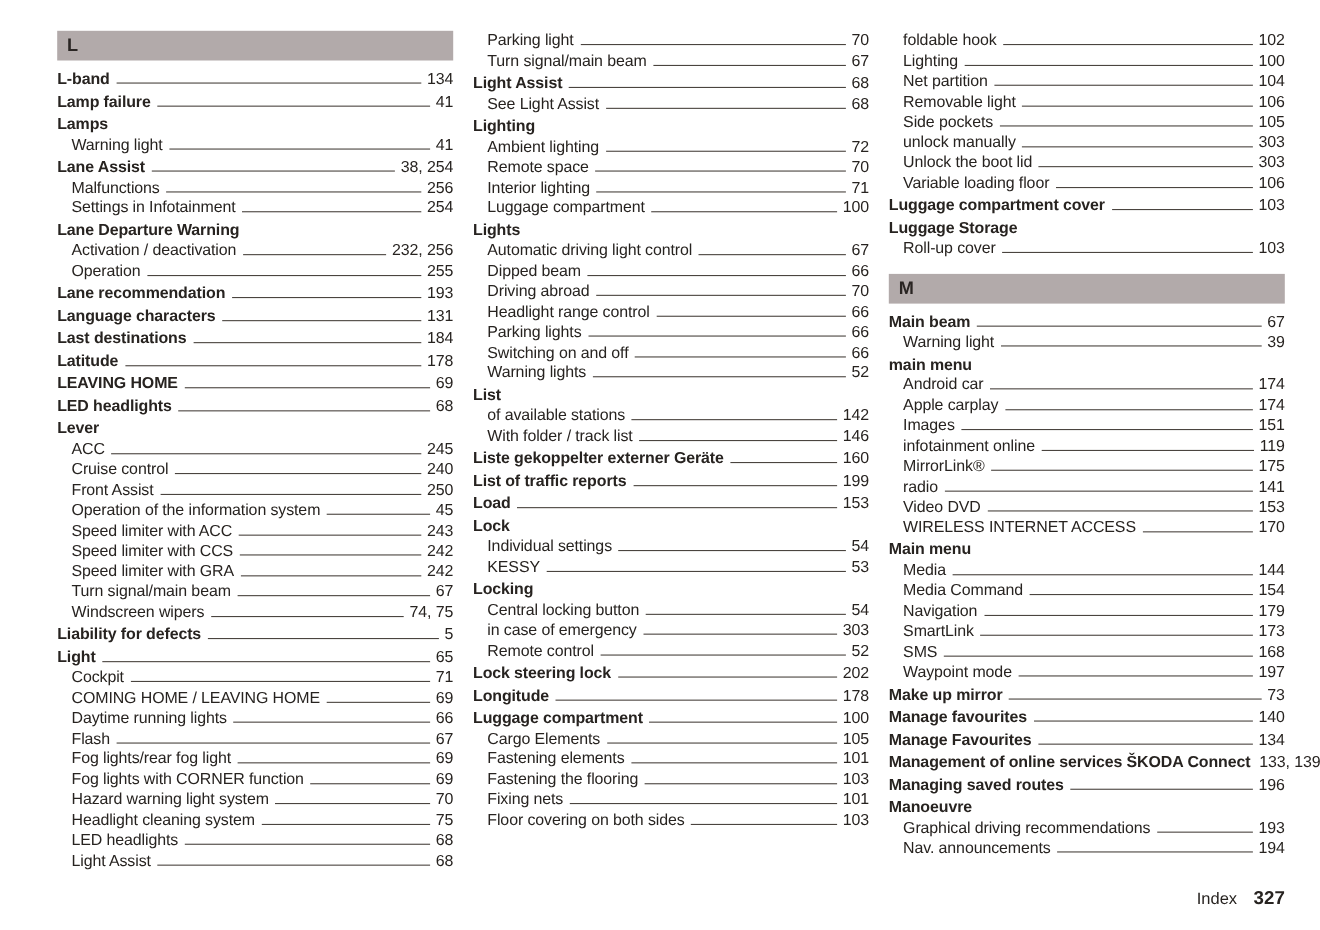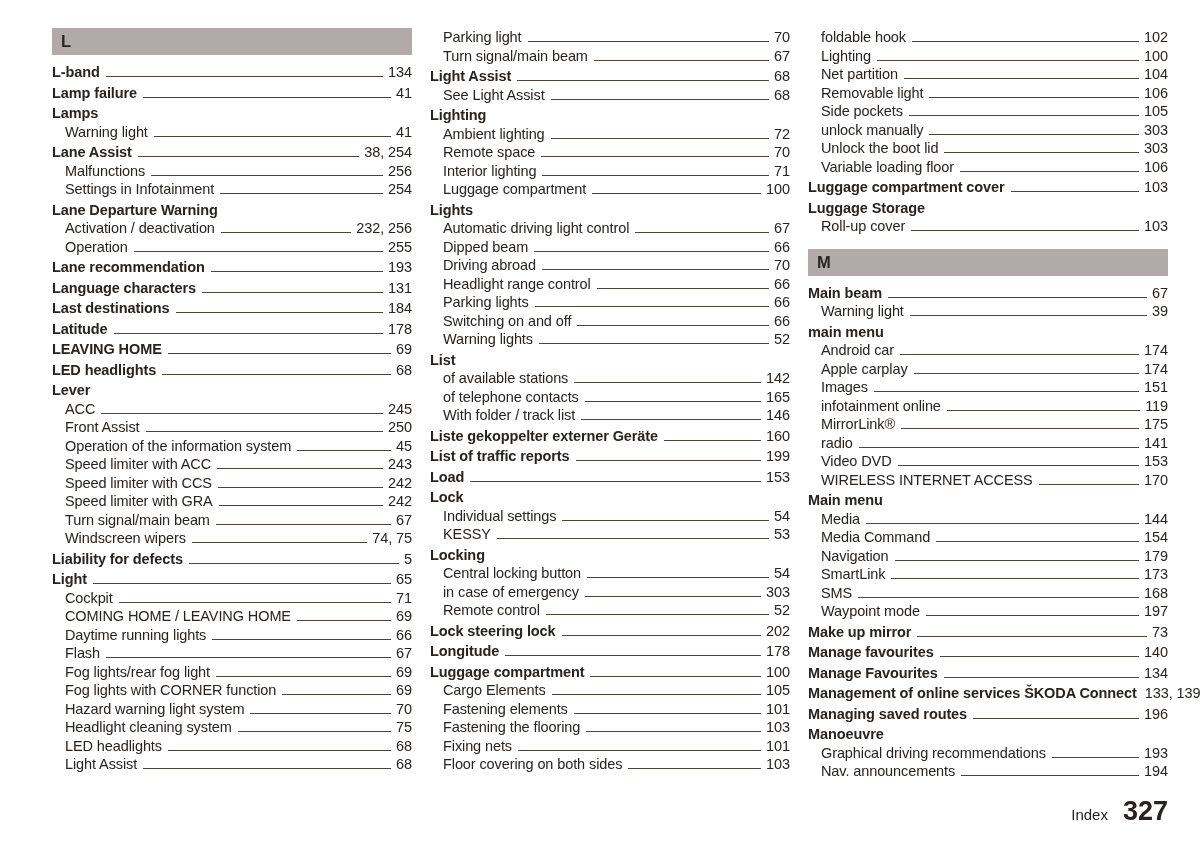--- a/index.html
+++ b/index.html
@@ -66,21 +66,21 @@
   .footer {
     position: absolute;
     right: 32px;
     bottom: 18px;
     display: flex;
     align-items: baseline;
     gap: 15px;
     justify-content: center;
   }
   .footer .footer-label { font-size: 15px; }
-  .footer .footer-page  { font-size: 27px; font-weight: bold; }
+  .footer .footer-page  { font-size: 17px; font-weight: bold; }
 </style>
 </head>
 <body>
 
 <div class="page">
   <div class="columns">
     <div class="col">
         <div class="sec-header">L</div>
         <div class="row bold">
           <span class="label">L-band</span>
@@ -160,20 +160,25 @@
         </div>
         <div class="row bold">
           <span class="label">Lever</span>
         </div>
         <div class="row indent">
           <span class="label">ACC</span>
           <span class="leader"></span>
           <span class="pages">245</span>
         </div>
         <div class="row indent">
+          <span class="label">Cruise control</span>
+          <span class="leader"></span>
+          <span class="pages">240</span>
+        </div>
+        <div class="row indent">
           <span class="label">Front Assist</span>
           <span class="leader"></span>
           <span class="pages">250</span>
         </div>
         <div class="row indent">
           <span class="label">Operation of the information system</span>
           <span class="leader"></span>
           <span class="pages">45</span>
         </div>
         <div class="row indent">
@@ -344,25 +349,20 @@
           <span class="leader"></span>
           <span class="pages">52</span>
         </div>
         <div class="row bold">
           <span class="label">List</span>
         </div>
         <div class="row indent">
           <span class="label">of available stations</span>
           <span class="leader"></span>
           <span class="pages">142</span>
-        </div>
-        <div class="row indent">
-          <span class="label">of telephone contacts</span>
-          <span class="leader"></span>
-          <span class="pages">165</span>
         </div>
         <div class="row indent">
           <span class="label">With folder / track list</span>
           <span class="leader"></span>
           <span class="pages">146</span>
         </div>
         <div class="row bold">
           <span class="label">Liste gekoppelter externer Geräte</span>
           <span class="leader"></span>
           <span class="pages">160</span>

